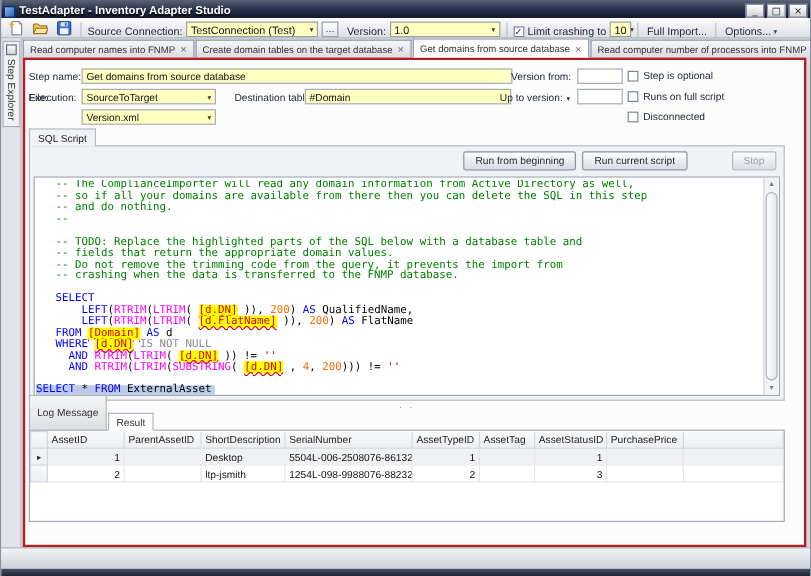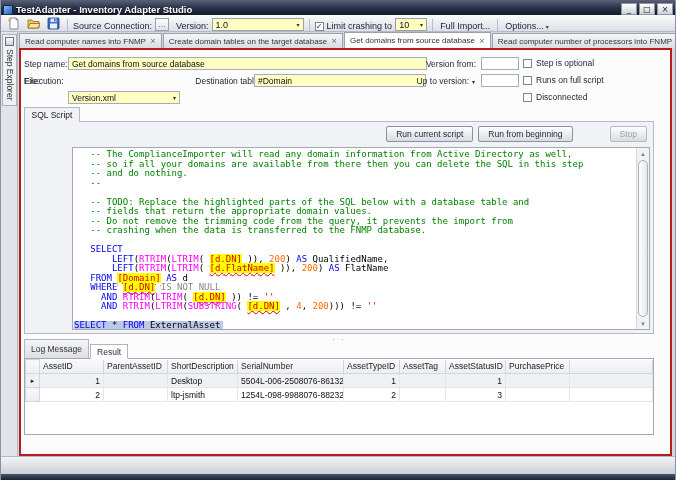--- a/index.html
+++ b/index.html
@@ -54,39 +54,39 @@
   .cb-row{position:absolute;display:flex;align-items:center;gap:4px;font-size:8.5px;color:#1c2333;white-space:nowrap;}
   .mini-arrow{position:absolute;font-size:6px;color:#333;}
   
   .sql-tab{position:absolute;left:3px;top:57px;width:56px;height:15px;background:#f1f2f5;border:1px solid #b6bac4;border-bottom:none;
     font-size:8.5px;color:#222;display:flex;align-items:center;justify-content:center;z-index:2;}
   .script-panel{position:absolute;left:3px;top:71px;right:16px;height:213px;background:#f1f2f5;border:1px solid #b6bac4;}
   .run-btns{position:absolute;top:4px;right:6px;display:flex;gap:5px;align-items:center;}
   .pbtn{height:16px;font-size:8.5px;padding:0 9px;background:linear-gradient(#fefefe,#d8dbe1);
     border:1px solid #8a92a2;border-radius:2px;color:#1c2333;white-space:nowrap;}
   .pbtn.disabled{color:#9aa2ae;border-color:#b3b9c3;margin-left:32px;}
-  .sql-editor{position:absolute;left:3px;top:25px;right:3px;bottom:3px;background:#fff;border:1px solid #a3a9b4;overflow:hidden;margin-left:44px;}
+  .sql-editor{position:absolute;left:3px;top:25px;right:3px;bottom:3px;background:#fff;border:1px solid #a3a9b4;overflow:hidden;}
   .sql-scroll{position:absolute;right:0;top:0;bottom:0;width:13px;background:#f1f2f4;border-left:1px solid #d4d7dc;}
   .sb-arrow{position:absolute;left:0;width:12px;height:11px;font-size:6px;color:#7a8290;display:flex;align-items:center;justify-content:center;}
   .sb-up{top:0;} .sb-down{bottom:0;}
   .sb-thumb{position:absolute;left:1px;right:1px;top:12px;bottom:12px;border:1px solid #aab0ba;border-radius:5px;
     background:linear-gradient(90deg,#fdfdfd,#e4e7ec);}
   .sql-code{position:absolute;left:1px;top:2px;right:14px;bottom:0;font-family:"DejaVu Sans Mono",monospace;
     font-size:9px;line-height:9.5px;white-space:pre;overflow:hidden;color:#000;}
   .sql-line{min-height:9.5px;}
   .sql-line.selected{display:inline-block;background:#bdc9e8;padding-right:3px;}
   .tk-c{color:#008000}.tk-k{color:#0000ee}.tk-f{color:#ff00ff}.tk-n{color:#ff6a00}
   .tk-s{color:#c00000}.tk-g{color:#8a8a8a}.tk-p{color:#000}
   .tk-h{color:#d40000;background:#ffff00;text-decoration-line:underline;text-decoration-style:wavy;
     text-decoration-color:#e00000;text-decoration-thickness:1px;text-underline-offset:1px;}
   
   .splitter{position:absolute;left:3px;top:286px;right:16px;height:8px;display:flex;align-items:center;justify-content:center;
     color:#8a92a2;font-size:8px;line-height:4px;letter-spacing:2px;}
   .bottom-tabs{position:absolute;left:3px;top:294px;height:15px;display:flex;gap:1px;align-items:flex-end;}
-  .btab{height:20px;font-size:8.5px;padding:0 6px;display:flex;align-items:center;color:#333;
+  .btab{height:30px;font-size:8.5px;padding:0 6px;display:flex;align-items:center;color:#333;
     border:1px solid #b0b5c0;background:linear-gradient(#f4f5f7,#dddfe5);white-space:nowrap;}
   .btab.active{height:15px;background:#ffffff;border-bottom-color:#fff;z-index:2;}
   .result-grid{position:absolute;left:3px;top:308px;right:16px;height:77px;background:#fff;border:1px solid #a3a9b4;overflow:hidden;}
   .result-grid table{border-collapse:collapse;table-layout:fixed;width:100%;font-size:8.5px;color:#111;}
   .result-grid th{background:linear-gradient(#f8f9fb,#eceef2);border:1px solid #d2d5db;border-top:none;
     font-weight:normal;text-align:left;padding:0 3px;height:14px;color:#222;overflow:hidden;white-space:nowrap;}
   .result-grid td{border:1px solid #e4e6ea;padding:0 3px;height:14px;overflow:hidden;white-space:nowrap;}
   .result-grid tr.current td{background:#f0f1f4;}
   .result-grid .selcell{background:linear-gradient(#f8f9fb,#eceef2);border:1px solid #d2d5db;text-align:center;
     font-size:7px;color:#222;padding:0;}
@@ -127,30 +127,34 @@
     <button class="tbtn">
       <svg width="13" height="13" viewBox="0 0 13 13">
         <rect x="1" y="1" width="11" height="11" rx="1" fill="#3a6fd0" stroke="#1d3c78" stroke-width="0.8"></rect>
         <rect x="3.5" y="1.5" width="6" height="3.5" fill="#dfe6f2"></rect>
         <rect x="7" y="2" width="1.6" height="2.4" fill="#3a6fd0"></rect>
         <rect x="3" y="6.5" width="7" height="5" fill="#eef1f6"></rect>
       </svg>
     </button>
     <span class="tsep"></span>
     <span class="tb-label">Source Connection:</span>
+    <span class="combo" style="width:110px">
+      <span>TestConnection (Test)</span>
+      <span class="arrow">▾</span>
+    </span>
     <button class="dots-btn">…</button>
     <span class="tb-label" style="margin-left:4px">Version:</span>
     <span class="combo" style="width:92px">
       <span>1.0</span>
       <span class="arrow">▾</span>
     </span>
     <span class="tsep"></span>
     <span class="cb">✓</span>
     <span class="tb-label">Limit crashing to</span>
-    <span class="combo" style="width:32px">
+    <span class="combo" style="width:18px">
       <span>10</span>
       <span class="arrow">▾</span>
     </span>
     <span class="tsep"></span>
     <button class="flat-btn">
       <span>Full Import...</span>
     </button>
     <span class="tsep"></span>
     <button class="flat-btn">
       <span>Options...</span>
@@ -194,20 +198,24 @@
       <span class="flabel" style="left:393px;top:9px;width:62px;text-align:right">Version from:</span>
       <div class="finput white" style="left:460px;top:7px;width:38px">
         <span></span>
       </div>
       <div class="cb-row" style="left:502px;top:8px">
         <span class="cb"></span>
         <span>Step is optional</span>
       </div>
 
       <span class="flabel" style="left:3px;top:26px">Execution:</span>
+      <div class="fcombo" style="left:47px;top:24px;width:112px">
+        <span>SourceToTarget</span>
+        <span class="arrow">▾</span>
+      </div>
       <span class="flabel" style="left:155px;top:26px;width:85px;text-align:right">Destination table:</span>
       <div class="finput" style="left:233px;top:24px;width:172px">
         <span>#Domain</span>
       </div>
       <span class="flabel" style="left:390px;top:26px;width:58px;text-align:right">Up to version:</span>
       <span class="mini-arrow" style="left:451px;top:28px">▾</span>
       <div class="finput white" style="left:460px;top:24px;width:38px">
         <span></span>
       </div>
       <div class="cb-row" style="left:502px;top:25px">
@@ -223,22 +231,22 @@
       <div class="cb-row" style="left:502px;top:42px">
         <span class="cb"></span>
         <span>Disconnected</span>
       </div>
 
       <div class="sql-tab">
         <span>SQL Script</span>
       </div>
       <div class="script-panel">
         <div class="run-btns">
+          <button class="pbtn">Run from beginning</button>
           <button class="pbtn">Run current script</button>
-          <button class="pbtn">Run from beginning</button>
           <button class="pbtn disabled">Stop</button>
         </div>
         <div class="sql-editor">
           <div class="sql-code"><div class="sql-line"><span class="tk-c">   -- The ComplianceImporter will read any domain information from Active Directory as well,</span></div><div class="sql-line"><span class="tk-c">   -- so if all your domains are available from there then you can delete the SQL in this step</span></div><div class="sql-line"><span class="tk-c">   -- and do nothing.</span></div><div class="sql-line"><span class="tk-c">   --</span></div><div class="sql-line"></div><div class="sql-line"><span class="tk-c">   -- TODO: Replace the highlighted parts of the SQL below with a database table and</span></div><div class="sql-line"><span class="tk-c">   -- fields that return the appropriate domain values.</span></div><div class="sql-line"><span class="tk-c">   -- Do not remove the trimming code from the query, it prevents the import from</span></div><div class="sql-line"><span class="tk-c">   -- crashing when the data is transferred to the FNMP database.</span></div><div class="sql-line"></div><div class="sql-line"><span class="tk-p">   </span><span class="tk-k">SELECT</span></div><div class="sql-line"><span class="tk-p">       </span><span class="tk-k">LEFT</span><span class="tk-p">(</span><span class="tk-f">RTRIM</span><span class="tk-p">(</span><span class="tk-f">LTRIM</span><span class="tk-p">( </span><span class="tk-h">[d.DN]</span><span class="tk-p"> )), </span><span class="tk-n">200</span><span class="tk-p">) </span><span class="tk-k">AS</span><span class="tk-p"> QualifiedName,</span></div><div class="sql-line"><span class="tk-p">       </span><span class="tk-k">LEFT</span><span class="tk-p">(</span><span class="tk-f">RTRIM</span><span class="tk-p">(</span><span class="tk-f">LTRIM</span><span class="tk-p">( </span><span class="tk-h">[d.FlatName]</span><span class="tk-p"> )), </span><span class="tk-n">200</span><span class="tk-p">) </span><span class="tk-k">AS</span><span class="tk-p"> FlatName</span></div><div class="sql-line"><span class="tk-p">   </span><span class="tk-k">FROM</span><span class="tk-p"> </span><span class="tk-h">[Domain]</span><span class="tk-p"> </span><span class="tk-k">AS</span><span class="tk-p"> d</span></div><div class="sql-line"><span class="tk-p">   </span><span class="tk-k">WHERE</span><span class="tk-p"> </span><span class="tk-h">[d.DN]</span><span class="tk-p"> </span><span class="tk-g">IS NOT NULL</span></div><div class="sql-line"><span class="tk-p">     </span><span class="tk-k">AND</span><span class="tk-p"> </span><span class="tk-f">RTRIM</span><span class="tk-p">(</span><span class="tk-f">LTRIM</span><span class="tk-p">( </span><span class="tk-h">[d.DN]</span><span class="tk-p"> )) != </span><span class="tk-s">''</span></div><div class="sql-line"><span class="tk-p">     </span><span class="tk-k">AND</span><span class="tk-p"> </span><span class="tk-f">RTRIM</span><span class="tk-p">(</span><span class="tk-f">LTRIM</span><span class="tk-p">(</span><span class="tk-f">SUBSTRING</span><span class="tk-p">( </span><span class="tk-h">[d.DN]</span><span class="tk-p"> , </span><span class="tk-n">4</span><span class="tk-p">, </span><span class="tk-n">200</span><span class="tk-p">))) != </span><span class="tk-s">''</span></div><div class="sql-line"></div><div class="sql-line selected"><span class="tk-k">SELECT</span><span class="tk-p"> * </span><span class="tk-k">FROM</span><span class="tk-p"> ExternalAsset</span></div></div>
           <div class="sql-scroll">
             <span class="sb-arrow sb-up">▲</span>
             <span class="sb-thumb"></span>
             <span class="sb-arrow sb-down">▼</span>
           </div>
         </div>

